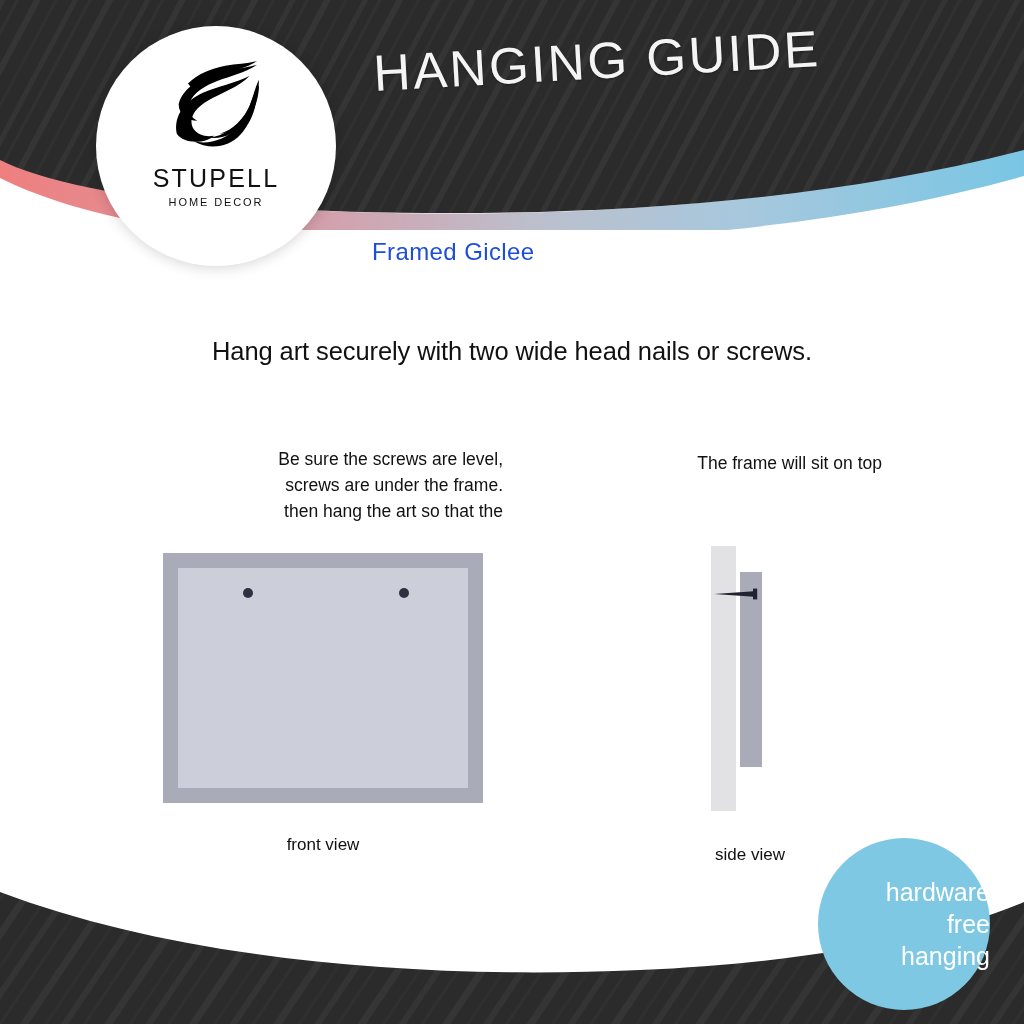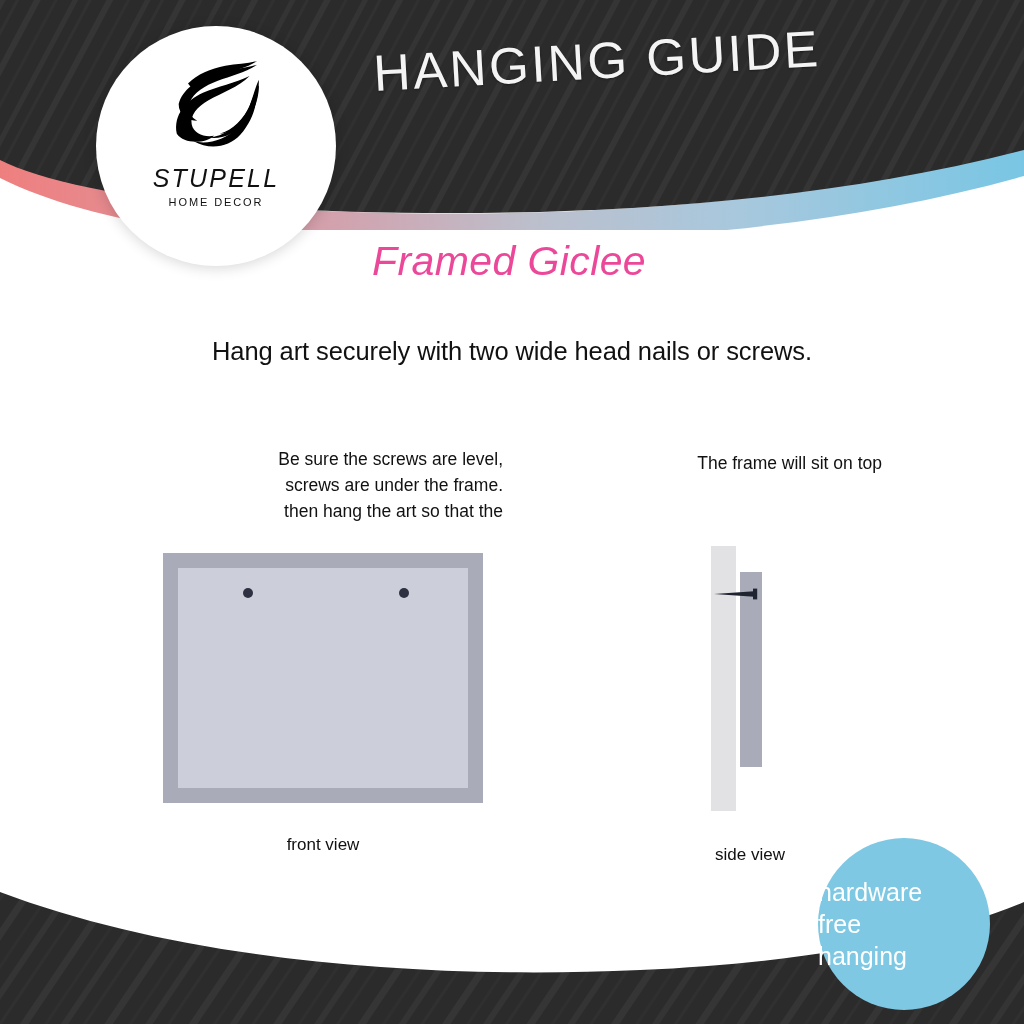--- a/index.html
+++ b/index.html
@@ -45,21 +45,20 @@
     padding-top: 22px;
     box-sizing: border-box;
   }
   #logo-mark { width: 112px; height: 112px; }
   #logo-wordmark {
     font-size: 25px;
     letter-spacing: 2.2px;
     color: #111111;
     margin-top: 4px;
     font-weight: 400;
-    font-style: italic;
   }
   #logo-subwordmark {
     font-size: 11px;
     letter-spacing: 1.9px;
     color: #111111;
     margin-top: 3px;
     font-weight: 400;
   }
 
   
@@ -75,26 +74,25 @@
     font-weight: 400;
     white-space: nowrap;
     text-shadow: 0 1px 2px rgba(0,0,0,0.35);
   }
 
   
   #product-subtitle {
     position: absolute;
     left: 372px;
     top: 238px;
-    font-size: 41px;
-    color: #ec4899;
+    font-size: 24px;
+    color: #1d4ed8;
     font-weight: 300;
     letter-spacing: 0.4px;
     white-space: nowrap;
-    font-style: italic;
   }
 
   
   #main-instruction {
     position: absolute;
     left: 0;
     top: 337px;
     width: 1024px;
     text-align: center;
     font-size: 25.5px;
@@ -191,21 +189,21 @@
   #hardware-badge {
     position: absolute;
     left: 818px;
     top: 838px;
     width: 172px;
     height: 172px;
     border-radius: 50%;
     background: #7ec8e3;
     display: flex;
     flex-direction: column;
-    align-items: flex-start;
+    align-items: flex-end;
     justify-content: center;
     color: #ffffff;
     font-size: 25px;
     line-height: 32px;
     font-weight: 300;
     text-align: center;
     z-index: 5;
   }
   #hardware-badge .line { display: block; }
 </style>

